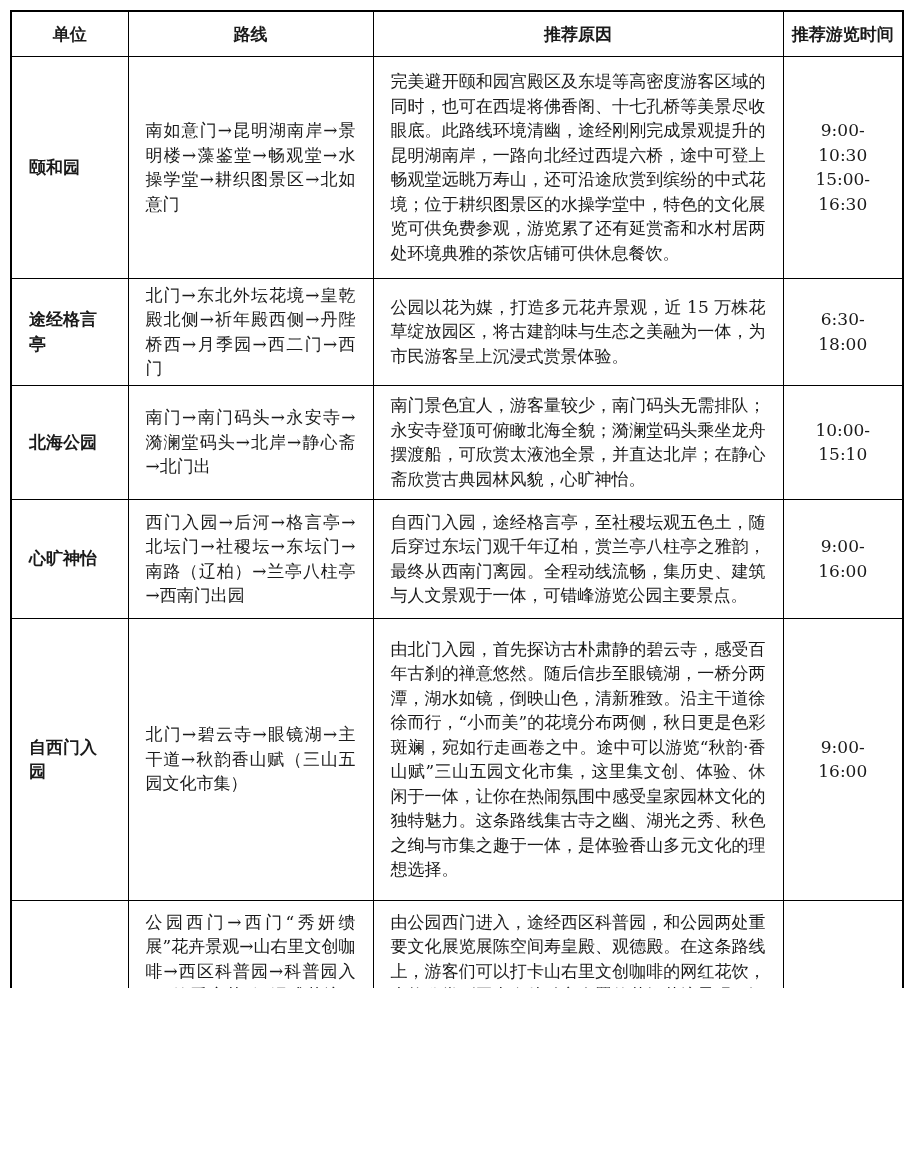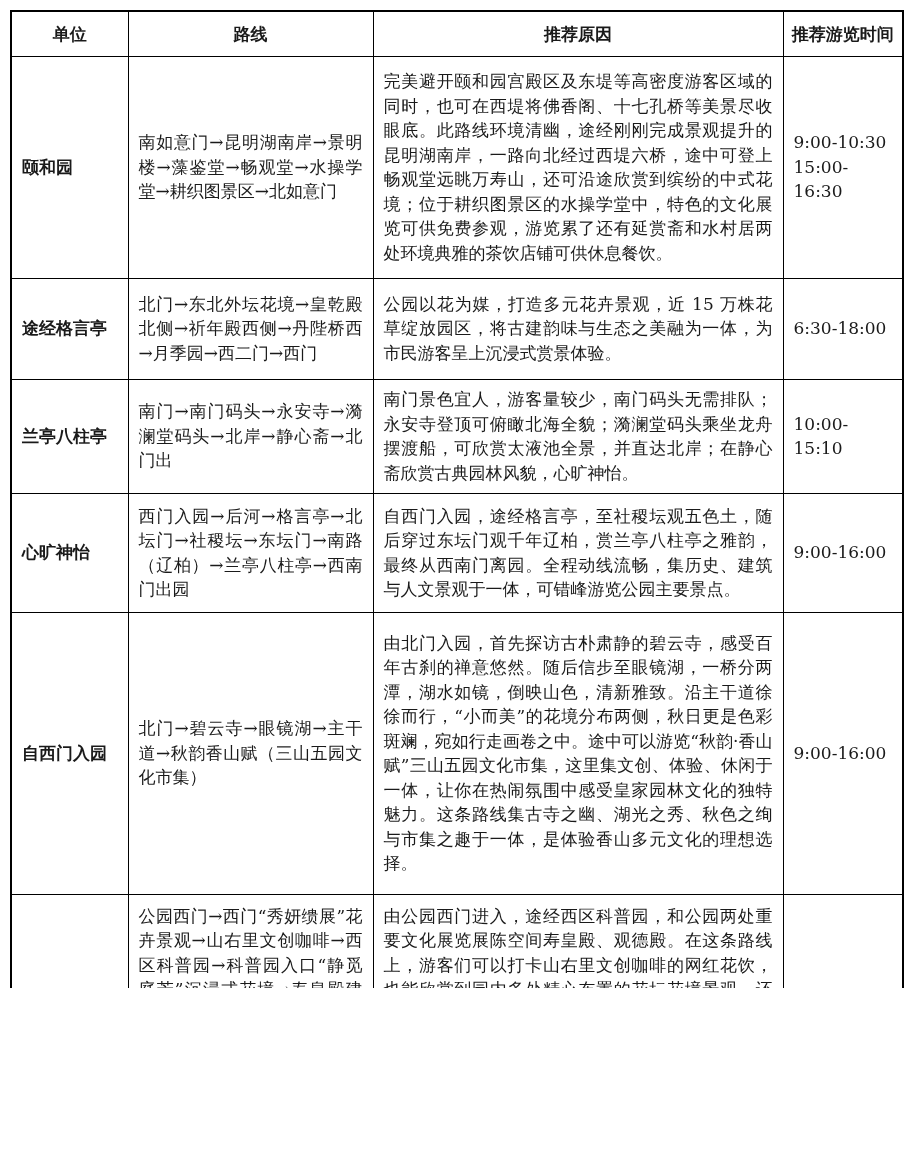--- a/index.html
+++ b/index.html
@@ -20,42 +20,42 @@
     border-collapse: collapse;
     table-layout: fixed;
     width: 892px;
     border: 2px solid #000;
   }
   table.routes th, table.routes td {
     border: 1px solid #000;
     vertical-align: middle;
     font-size: 17px;
     line-height: 24.5px;
-    padding: 4px 10px;
+    padding: 4px 17px;
     box-sizing: border-box;
     overflow: hidden;
   }
   table.routes th {
     font-weight: bold;
     text-align: center;
     height: 45px;
     padding: 2px 4px;
   }
   td.col-unit {
     font-weight: bold;
   }
   td.col-route {
     text-align: justify;
   }
   td.col-reason {
     text-align: justify;
   }
   td.col-time {
     white-space: pre-line;
-    text-align: left;
+    text-align: center;
     padding-left: 6px;
     padding-right: 2px;
     margin-top: 36px;
   }
   tr.r-1 { height: 222px; }
   tr.r-2 { height: 101px; }
   tr.r-3 { height: 114px; }
   tr.r-4 { height: 119px; }
   tr.r-5 { height: 282px; }
   tr.r-6 { height: 265px; }
@@ -89,21 +89,21 @@
   </tr>
 
   <tr class="r-2">
     <td class="col-unit">途经格言亭</td>
     <td class="col-route">北门→东北外坛花境→皇乾殿北侧→祈年殿西侧→丹陛桥西→月季园→西二门→西门</td>
     <td class="col-reason">公园以花为媒，打造多元花卉景观，近 15 万株花草绽放园区，将古建韵味与生态之美融为一体，为市民游客呈上沉浸式赏景体验。</td>
     <td class="col-time">6:30-18:00</td>
   </tr>
 
   <tr class="r-3">
-    <td class="col-unit">兰亭八柱亭</td>
+    <td class="col-unit">北海公园</td>
     <td class="col-route">南门→南门码头→永安寺→漪澜堂码头→北岸→静心斋→北门出</td>
     <td class="col-reason">南门景色宜人，游客量较少，南门码头无需排队；永安寺登顶可俯瞰北海全貌；漪澜堂码头乘坐龙舟摆渡船，可欣赏太液池全景，并直达北岸；在静心斋欣赏古典园林风貌，心旷神怡。</td>
     <td class="col-time">10:00-15:10</td>
   </tr>
 
   <tr class="r-4">
     <td class="col-unit">心旷神怡</td>
     <td class="col-route">西门入园→后河→格言亭→北坛门→社稷坛→东坛门→南路（辽柏）→兰亭八柱亭→西南门出园</td>
     <td class="col-reason">自西门入园，途经格言亭，至社稷坛观五色土，随后穿过东坛门观千年辽柏，赏兰亭八柱亭之雅韵，最终从西南门离园。全程动线流畅，集历史、建筑与人文景观于一体，可错峰游览公园主要景点。</td>
     <td class="col-time">9:00-16:00</td>

